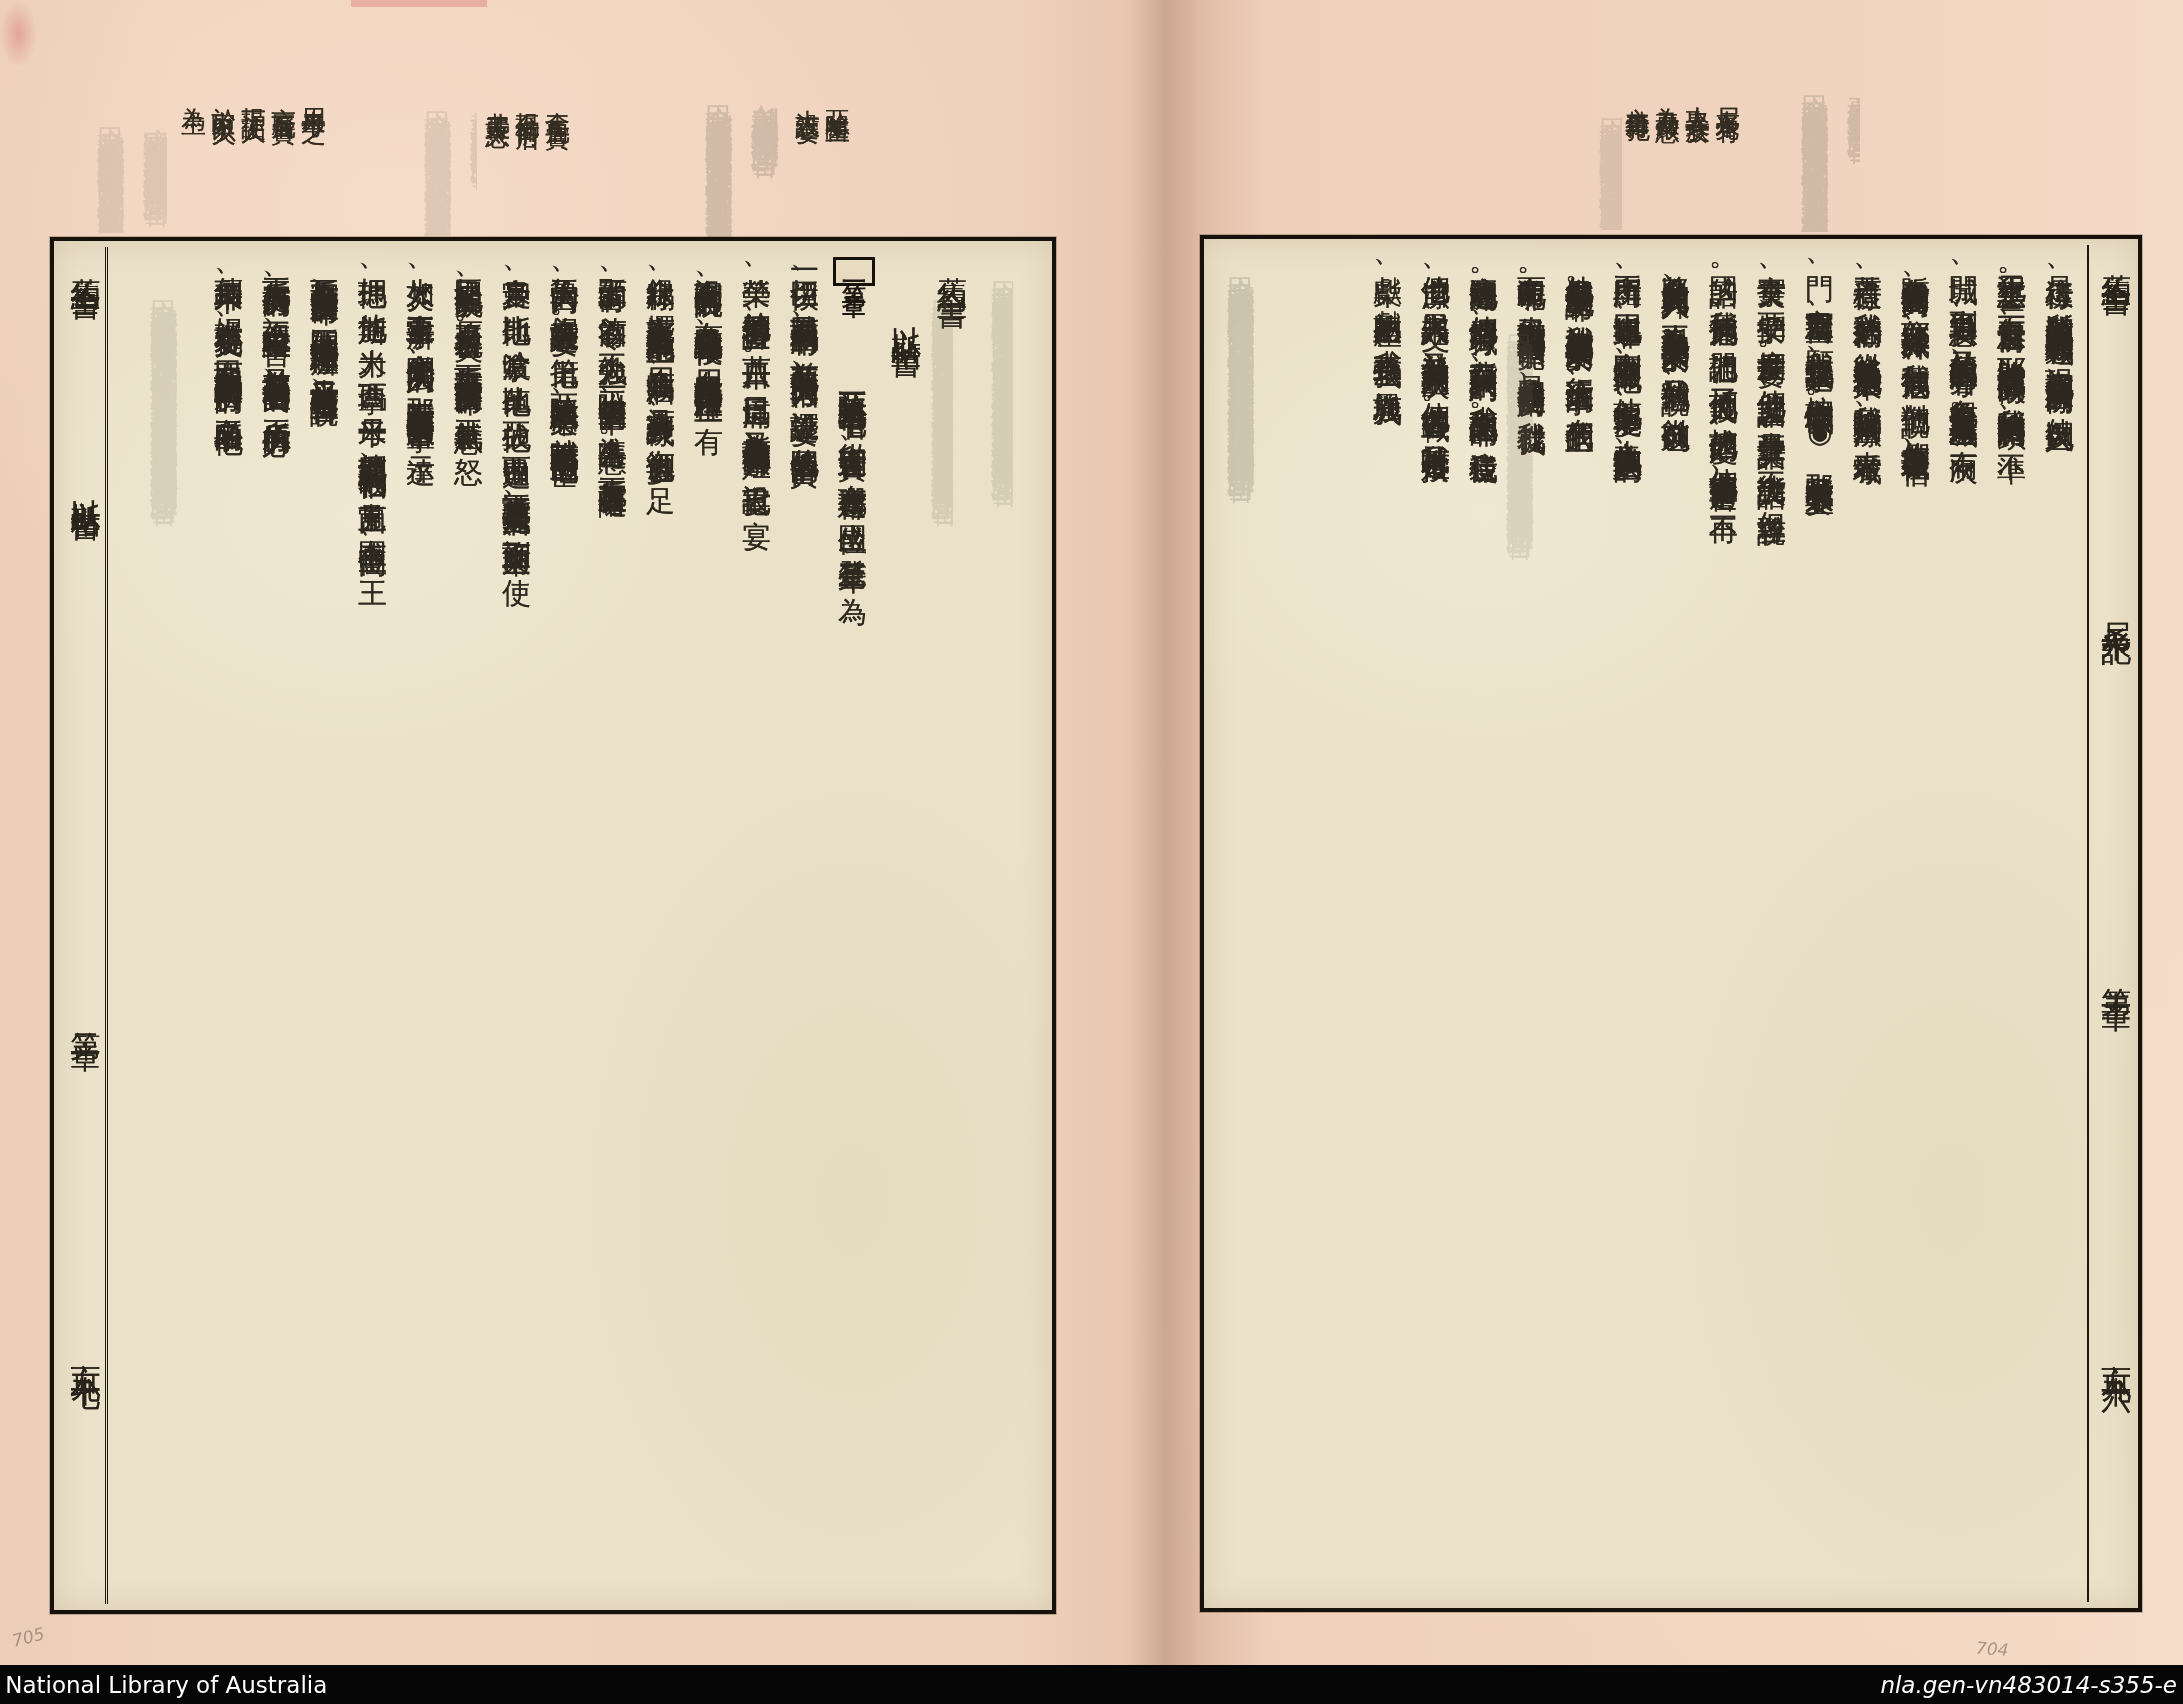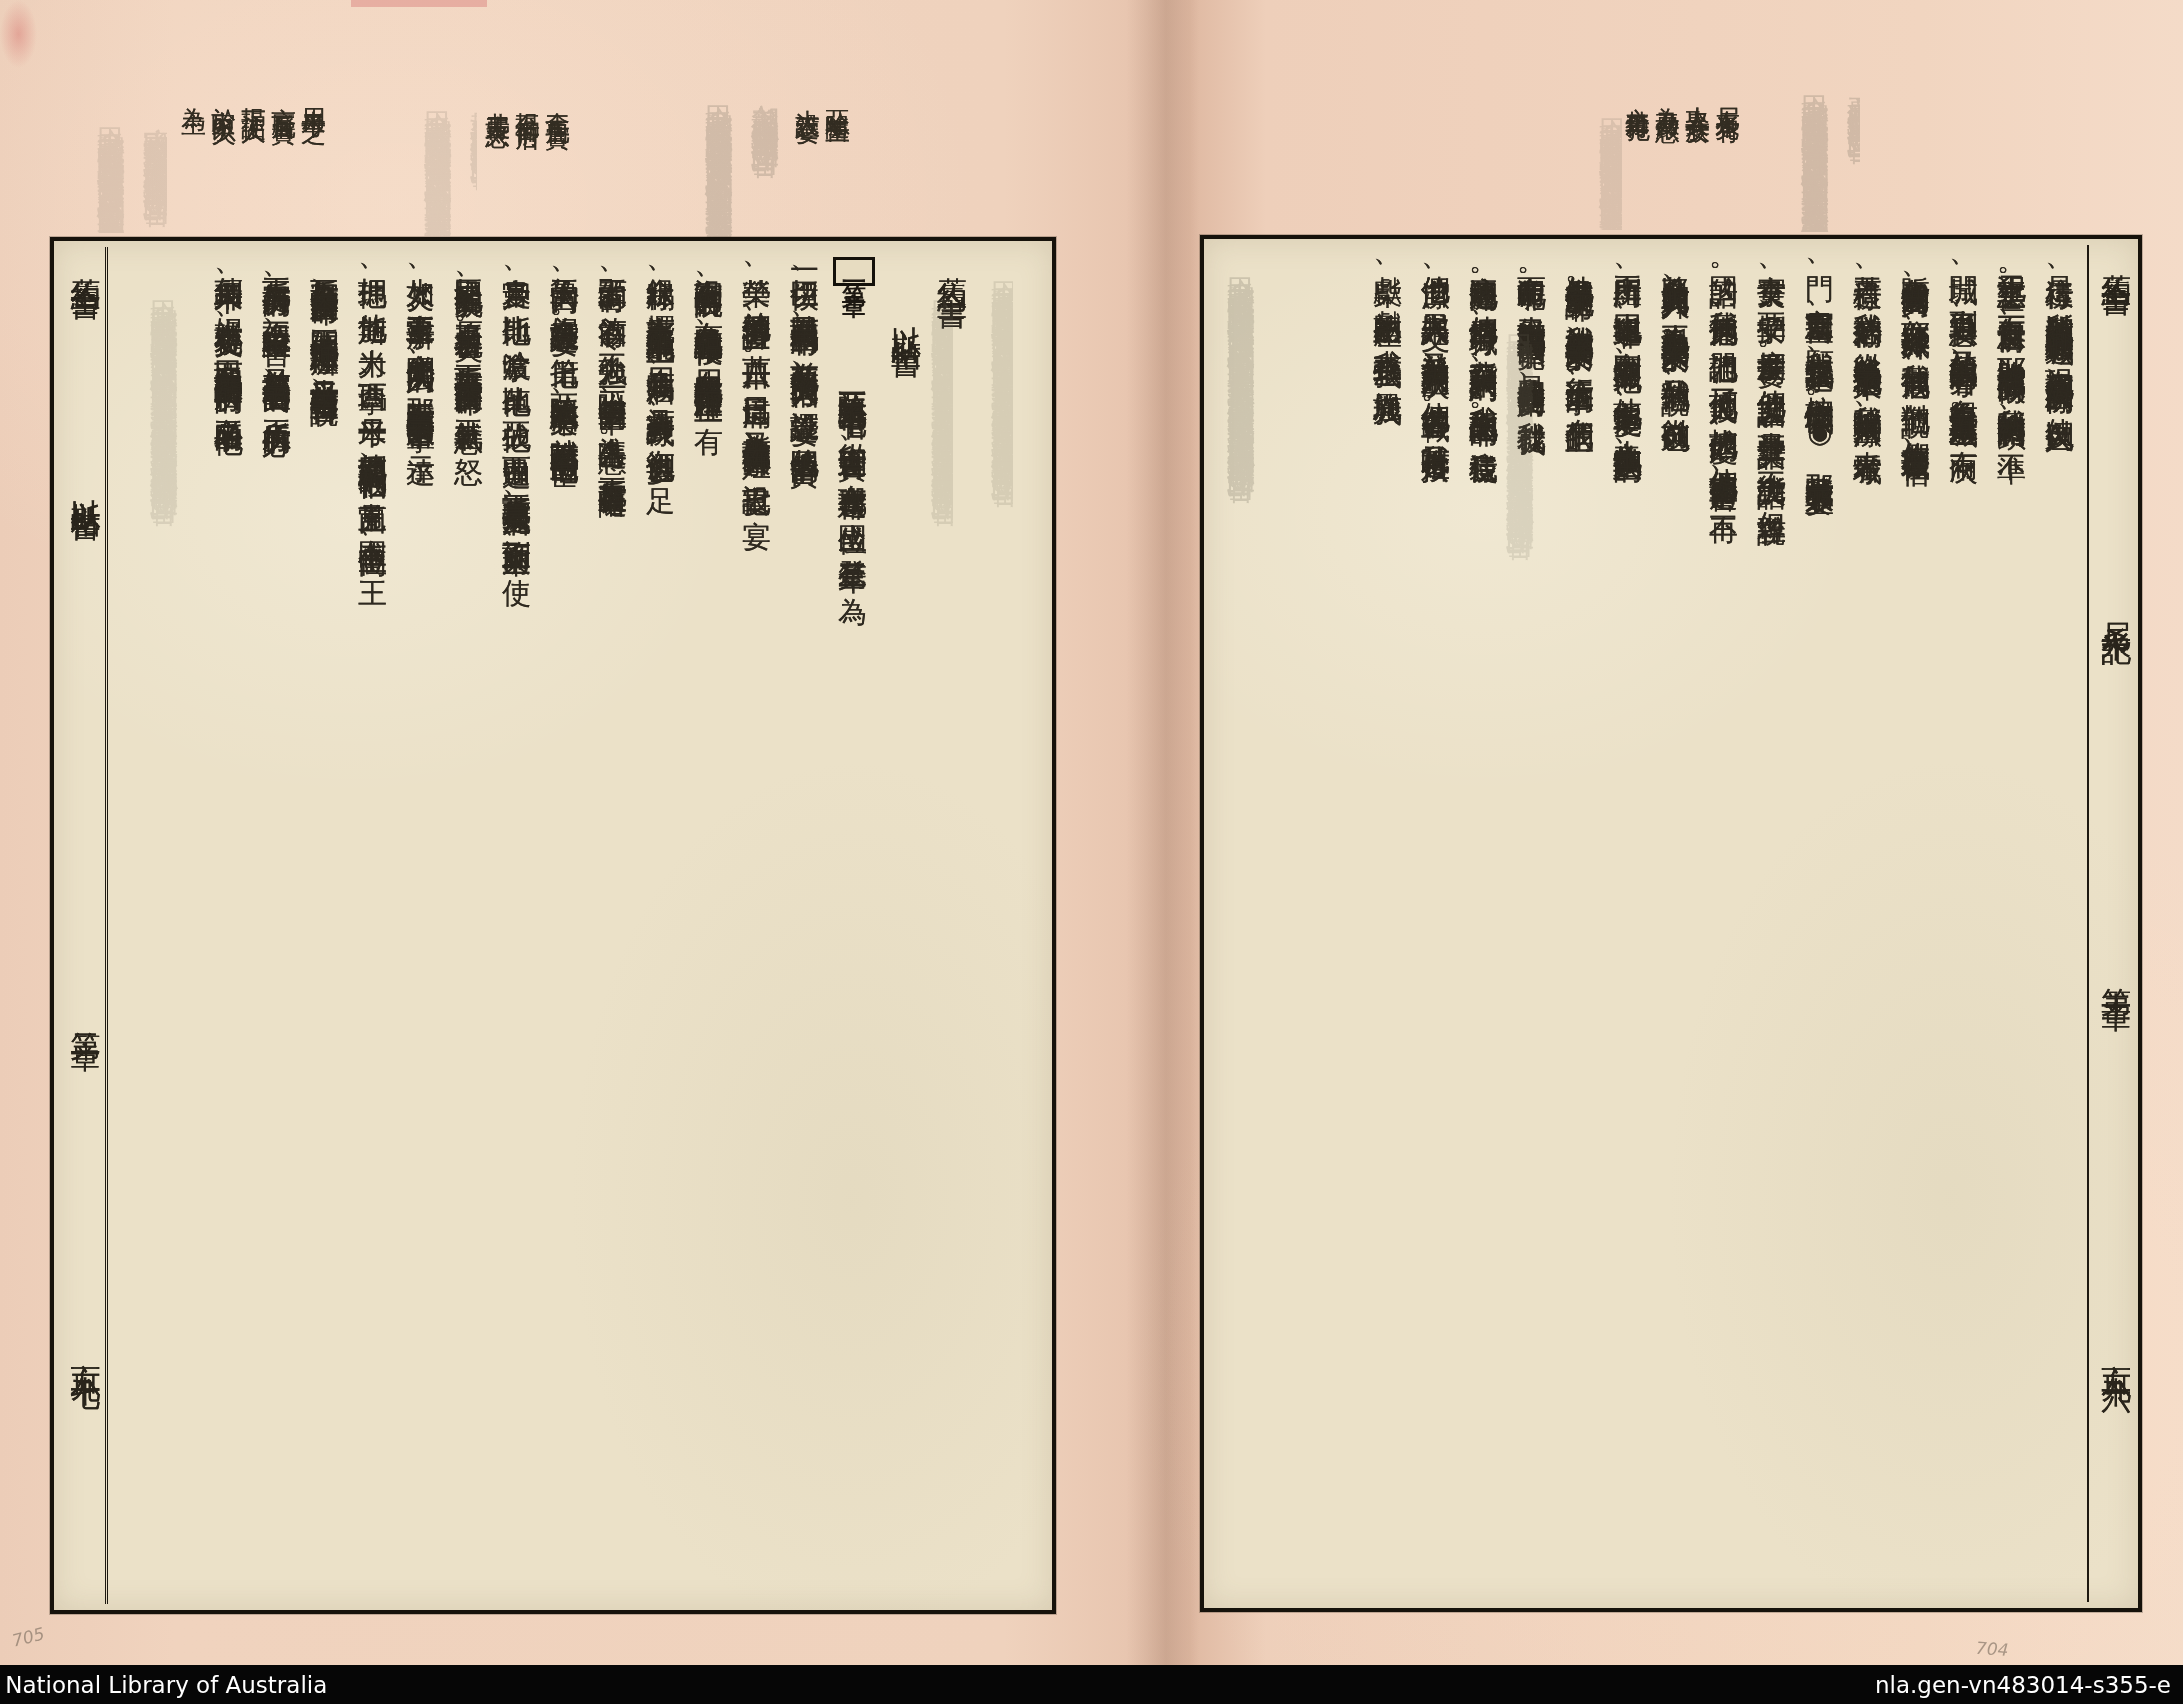--- a/index.html
+++ b/index.html
@@ -43,21 +43,21 @@
   
   .bleed{position:absolute;writing-mode:vertical-rl;text-orientation:upright;overflow:hidden;
     font-size:28px;line-height:46px;letter-spacing:2.1px;color:#6e695a;opacity:.24;
     transform:scaleX(-1);filter:blur(0.6px);pointer-events:none;}
   .bleed.light{opacity:.16;}
   
   .bar{position:absolute;left:0;right:0;bottom:0;height:40px;background:#060606;
     display:flex;align-items:center;justify-content:space-between;}
   .bar .lbl{color:#ffffff;font-size:23px;line-height:40px;}
   .bar .lbl.l{margin-left:5.2px;}
-  .bar .lbl.r{margin-right:12px;}
+  .bar .lbl.r{margin-right:6px;font-style:italic;}
   
   .pencil{position:absolute;font-size:17px;font-style:italic;color:rgba(108,94,82,.55);}
   .pencil.pl{left:11.5px;top:1627px;transform:rotate(-14deg);}
   .pencil.pr{left:1976px;top:1639px;transform:rotate(4deg);}
   
   .smudge1{position:absolute;left:0;top:0;width:37px;height:68px;
     background:radial-gradient(closest-side,rgba(205,85,85,.35),rgba(0,0,0,0));}
   .smudge2{position:absolute;left:351px;top:0;width:136px;height:7.3px;background:rgba(208,96,100,.35);}
   .gutter{position:absolute;top:0;bottom:40px;left:1126px;width:73px;
     background:linear-gradient(90deg,rgba(120,80,60,0),rgba(120,80,60,.22) 55%,rgba(120,80,60,0));}

